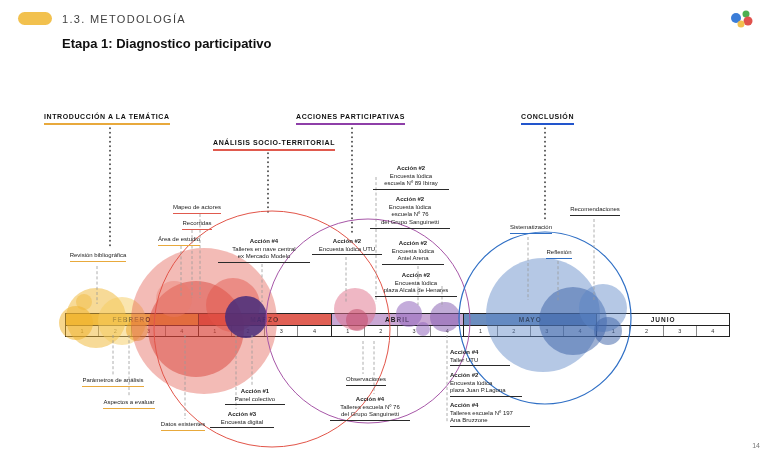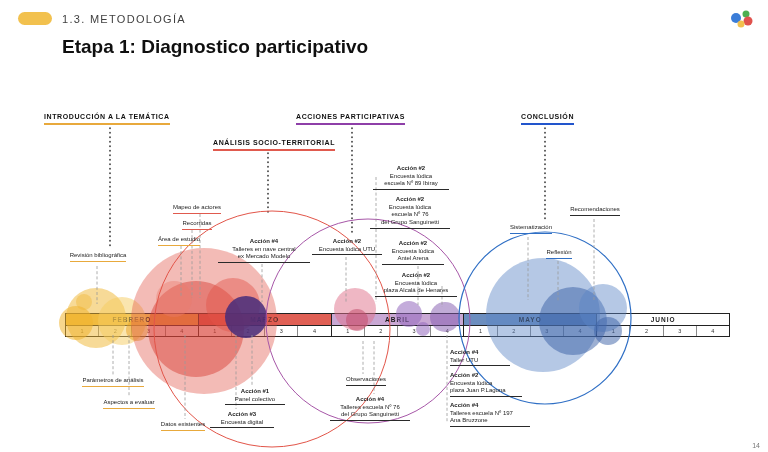--- a/index.html
+++ b/index.html
@@ -1,21 +1,21 @@
 <!DOCTYPE html>
 <html><head>
 <meta charset="utf-8">
 <style>
   html,body{margin:0;padding:0;background:#e8e8e8;}
   .slide{position:relative;width:768px;height:452px;background:#ffffff;overflow:hidden;
          font-family:"Liberation Sans",sans-serif;color:#1a1a1a;}
   
   .pill{position:absolute;left:18px;top:12px;width:34px;height:13px;border-radius:7px;background:#F2C14E;}
   .crumb{position:absolute;left:62px;top:13px;font-size:11px;letter-spacing:1.3px;color:#3f3f3f;}
-  .title{position:absolute;left:62px;top:36px;font-size:19px;font-weight:bold;color:#0f0f0f;text-align:center;}
+  .title{position:absolute;left:62px;top:36px;font-size:13px;font-weight:bold;color:#0f0f0f;text-align:center;}
   .logo{position:absolute;right:12px;top:8px;}
   .pageno{position:absolute;right:8px;bottom:3px;font-size:7px;color:#777;}
   
   .sec{position:absolute;font-size:7px;font-weight:bold;letter-spacing:.6px;color:#111;
        padding-bottom:3px;border-bottom:2px solid;white-space:nowrap;}
   .sec-y{border-color:#E8A93C}.sec-r{border-color:#E05A4E}.sec-p{border-color:#8E3FA8}.sec-b{border-color:#2255CC}
   
   .timeline{position:absolute;left:65px;top:313px;width:665px;display:flex;border:1px solid #222;box-sizing:border-box;background:#fff;}
   .month{flex:1;border-right:1px solid #222;box-sizing:border-box;}
   .month:last-child{border-right:none;}

